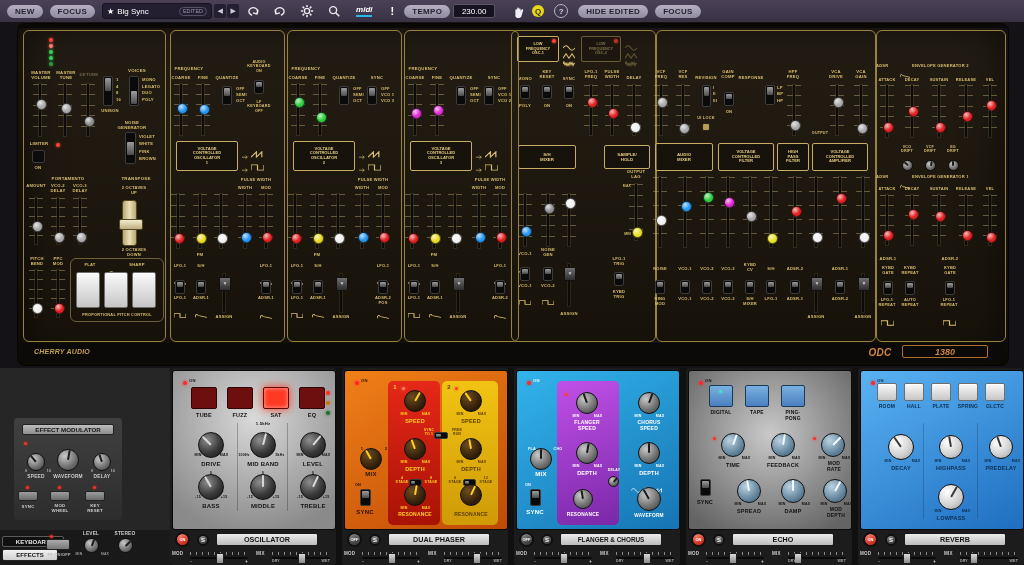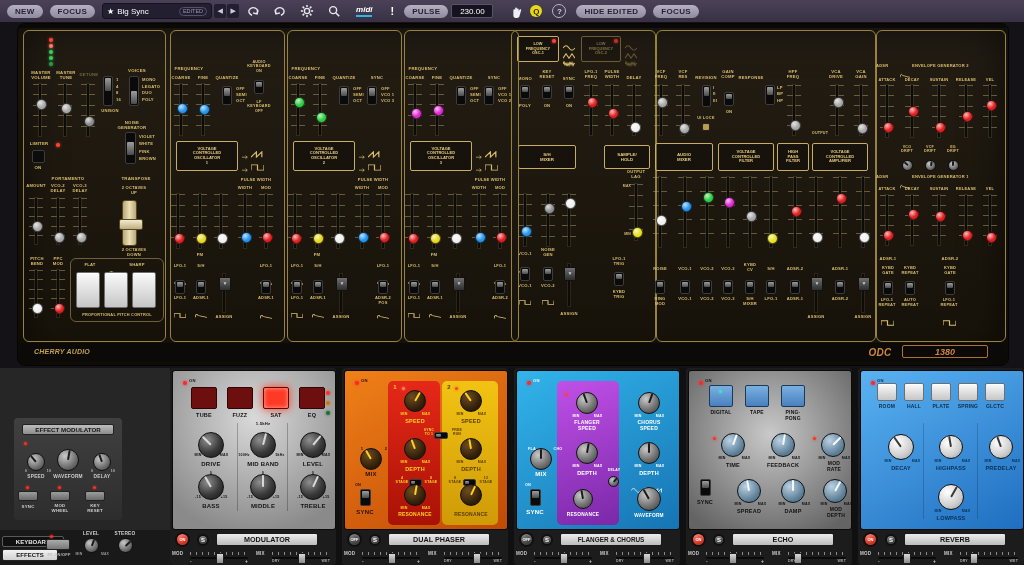--- a/index.html
+++ b/index.html
@@ -104,21 +104,21 @@
     </svg>
   <svg class="tbsvg" viewBox="0 0 16 16">
       <circle cx="7" cy="7" r="4" fill="none" stroke="#e8e6ee" stroke-width="1.6"></circle>
       <line x1="10" y1="10" x2="14" y2="14" stroke="#e8e6ee" stroke-width="1.8"></line>
     </svg>
   <span id="midiw">
       <span class="t">midi</span>
       <span class="u"></span>
     </span>
   <span id="warn">!</span>
-  <span class="pill" style="margin-right:3px;">PULSE</span>
+  <span class="pill" style="margin-right:3px;">TEMPO</span>
   <span id="tempoval">230.00</span>
   <svg class="tbsvg" viewBox="0 0 16 16">
       <path d="M5,14 V7 a1,1 0 0 1 2,0 V5 a1,1 0 0 1 2,0 V6 a1,1 0 0 1 2,0 V8 l1,-1.5 a1,1 0 0 1 1.8,0.9 L12.5,12 a4,4 0 0 1 -7.5,2z" fill="#f0eef5"></path>
     </svg>
   <span class="badge" id="qb">Q</span>
   <span class="badge" id="hb">?</span>
   <span class="pill">HIDE EDITED</span>
   <span class="pill" style="margin-right:0;">FOCUS</span>
 </div>
 
@@ -1072,21 +1072,21 @@
       <div class="it lb" style="left: 86px; top: 183px; width: 14px; font-size: 4.5px; color: rgb(204, 204, 204); text-align: left;">MIX</div>
       <div class="it hsl" style="left: 102px; top: 184px; width: 58px; height: 11px;">
         <div class="tk"></div>
         <div class="tr"></div>
         <div class="hd" style="left: 26px;"></div>
       </div>
       <div class="it lb" style="left: 102px; top: 191px; width: 14px; font-size: 3.5px; color: rgb(170, 170, 170); text-align: left;">DRY</div>
       <div class="it lb" style="left: 146px; top: 191px; width: 14px; font-size: 3.5px; color: rgb(170, 170, 170); text-align: right;">WET</div>
       <div class="it pwr on" style="left: 5px; top: 164px; width: 15px; height: 15px;">ON</div>
       <div class="it pwr off" style="left: 27px; top: 166px; width: 12px; height: 12px; font-size: 6px;">S</div>
-      <div class="it plate" style="left: 46px; top: 165px; width: 102px; height: 13px; font-size: 7.2px;">MODULATOR</div>
+      <div class="it plate" style="left: 46px; top: 165px; width: 102px; height: 13px; font-size: 7.2px;">OSCILLATOR</div>
     </div>
     <div class="unit" style="left: 342px; width: 166px;">
       <div class="panel p1">
         <div class="it led" style="left: 10px; top: 10px; width: 4px; height: 4px; border-radius: 50%; background: rgb(255, 40, 40); box-shadow: rgb(255, 40, 40) 0px 0px 3px;"></div>
         <div class="it lb" style="left: 16px; top: 8px; width: 16px; font-size: 4.2px; color: rgb(42, 18, 2); text-align: left;">ON</div>
         <div class="it rect" style="left: 43px; top: 10px; width: 52px; height: 144px; background: linear-gradient(rgb(230, 40, 24), rgb(168, 18, 5)); border-radius: 5px;"></div>
         <div class="it rect" style="left: 97px; top: 10px; width: 56px; height: 144px; background: linear-gradient(rgb(242, 195, 19), rgb(207, 154, 7)); border-radius: 5px;"></div>
         <div class="it kn k-brown" style="left: 15px; top: 77px; width: 22px; height: 22px;">
           <div class="cir"></div>
           <div class="rot" style="transform: rotate(-30deg);">

